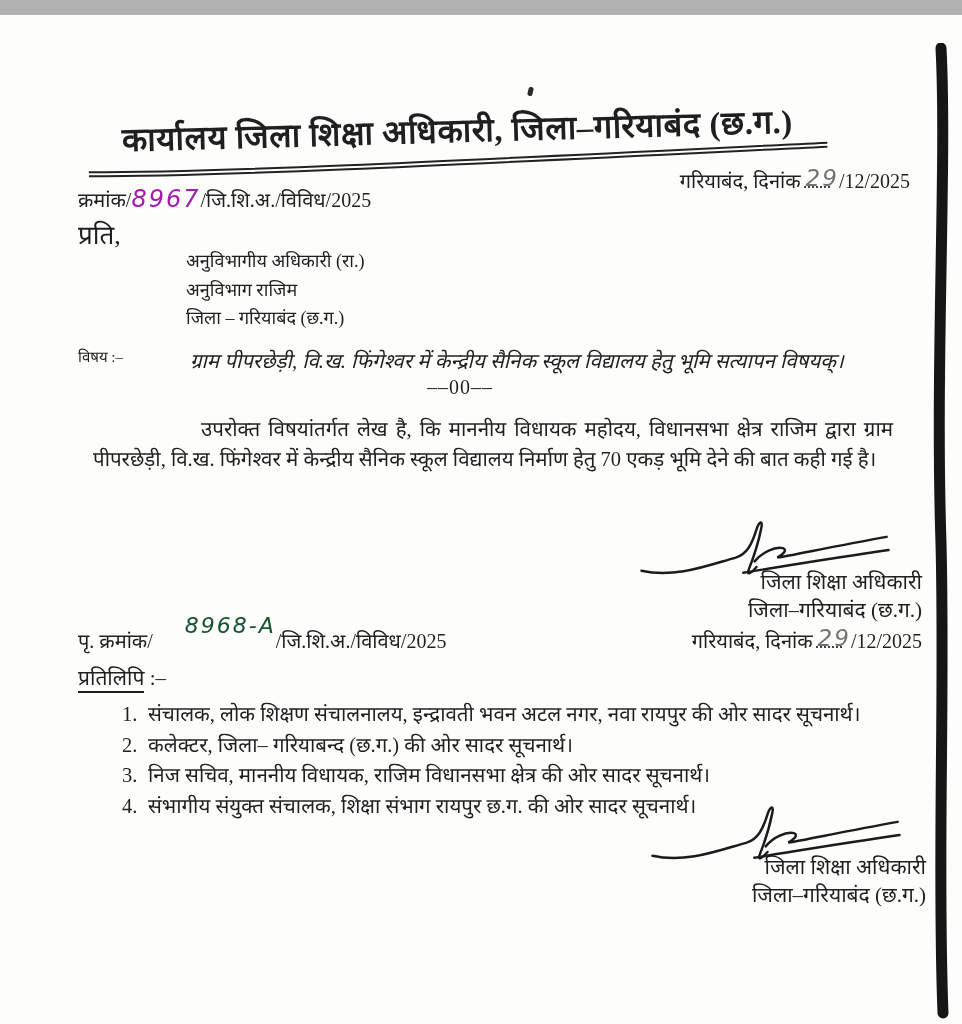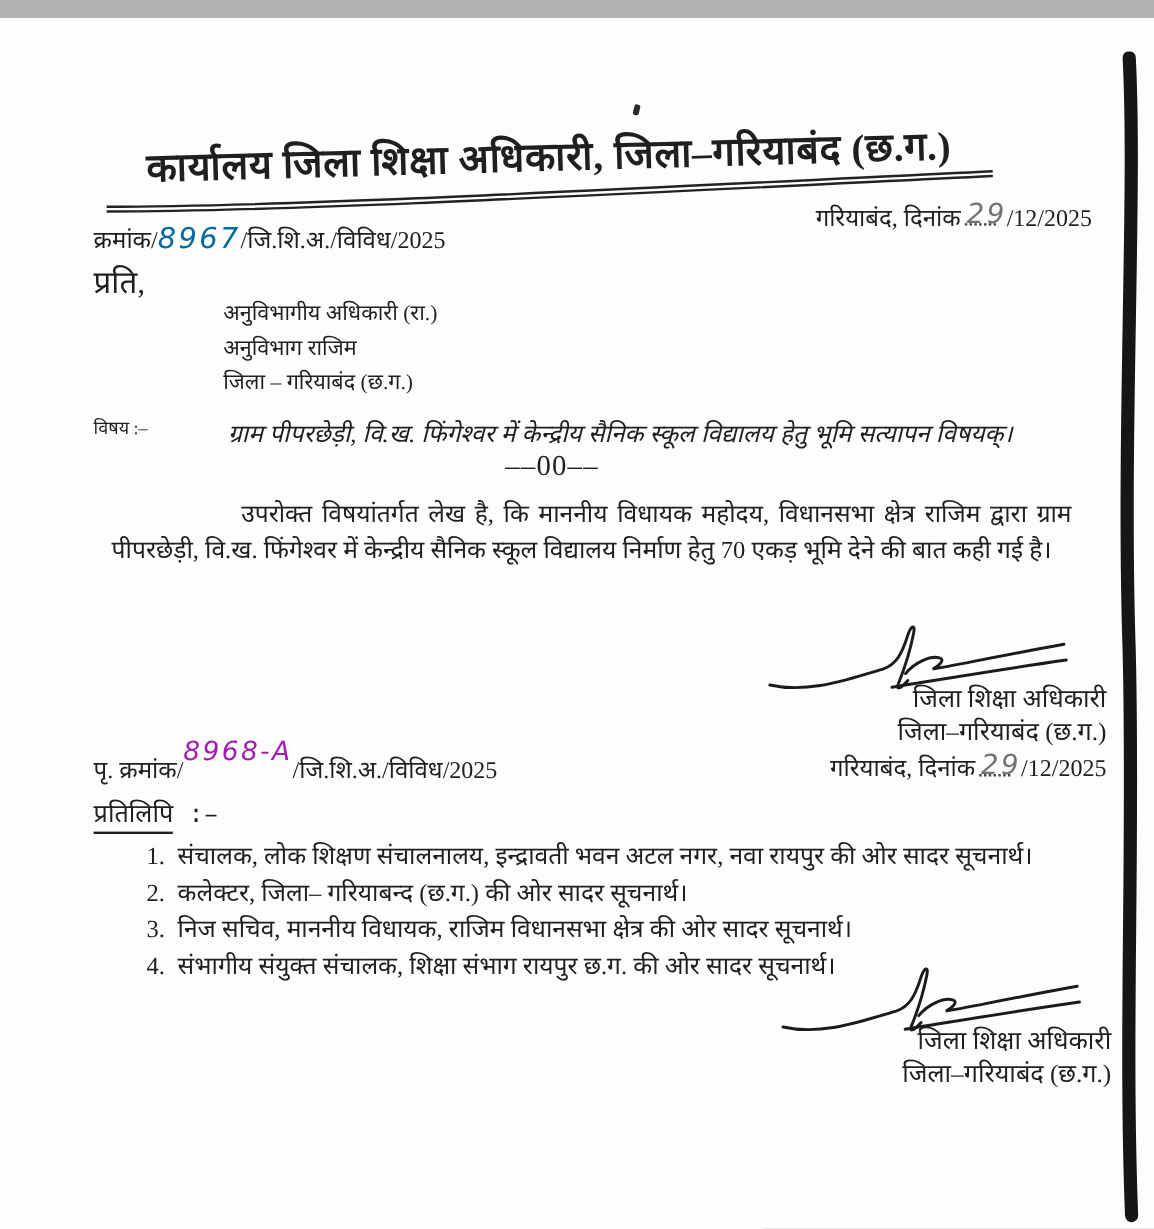--- a/index.html
+++ b/index.html
@@ -24,46 +24,46 @@
   .title-block h1{
     margin:0;font-size:33px;font-weight:700;letter-spacing:.5px;white-space:nowrap;
   }
   .title-underline{display:block;margin:-1px auto 0;}
   
   .ref-line{left:78px;top:170px;font-size:20px;white-space:nowrap;}
   .hand{
     font-family:"DejaVu Sans",sans-serif;font-style:italic;
     letter-spacing:2px;
   }
-  .ref-line .hand{font-size:24px;color:#0369a1;}
+  .ref-line .hand{font-size:24px;color:#a21caf;}
   .date-line{top:152px;right:52px;font-size:20px;white-space:nowrap;text-align:right;}
   .hand-day{font-size:23px;color:#737373;position:relative;top:-2px;}
   .dots{display:inline-block;width:26px;border-bottom:2px dotted #444;height:14px;margin:0 -24px 0 -2px;}
   
   .salutation{left:78px;top:201px;font-size:26px;}
   .addressee{left:186px;top:232px;font-size:18px;line-height:28.5px;}
   
   .subject-row{left:78px;top:331px;width:835px;display:flex;}
   .subject-row .lbl{font-size:15px;flex:0 0 112px;}
   .subject-row .txt{font-size:20.5px;font-style:italic;}
-  .separator{left:0;top:361px;width:920px;text-align:center;font-size:24px;letter-spacing:1px;}
+  .separator{left:0;top:361px;width:920px;text-align:center;font-size:20px;letter-spacing:1px;}
   
   .body-text{left:78px;top:385px;width:830px;font-size:20.5px;line-height:29.5px;text-align:justify;}
   .body-text p{margin:15px;text-indent:108px;}
   
   .sig-block{text-align:right;}
   .sig1{left:608px;top:503px;width:314px;}
   .sig2{left:626px;top:788px;width:300px;}
   .sig-block svg{display:block;margin:0 auto -16px;}
   .sig-block .line{font-size:21px;line-height:28px;white-space:nowrap;}
   .sig1 .date-small{font-size:20px;margin-top:2px;}
   
   .endorsement{left:78px;top:612px;font-size:20px;white-space:nowrap;}
-  .endorsement .hand{font-size:22px;color:#a21caf;position:relative;top:-15px;}
-  .copy-label{left:78px;top:648px;font-size:21px;font-family:Liberation Mono, monospace;}
+  .endorsement .hand{font-size:22px;color:#14532d;position:relative;top:-15px;margin-left:32px;}
+  .copy-label{left:78px;top:648px;font-size:21px;}
   .copy-label .u{border-bottom:2px solid #1f1f1f;padding-bottom:1px;}
   .copies{left:122px;top:684px;width:800px;font-size:20.5px;}
   .copy-row{display:flex;line-height:30.5px;}
   .copy-row .idx{flex:0 0 26px;text-align:left;}
   .copy-row .txt{flex:1;}
   
   .edge-bar{left:928px;top:28px;}
   .speck{left:528px;top:72px;width:5px;height:9px;background:#2b2b2b;border-radius:2px;transform:rotate(14deg);}
 </style>
 </head>

